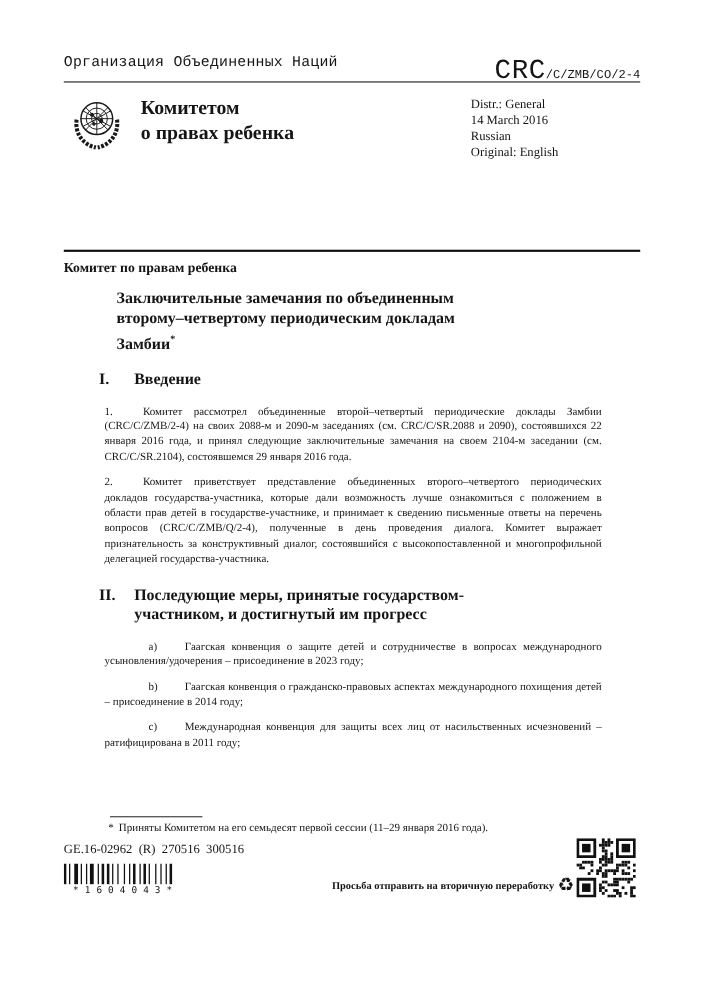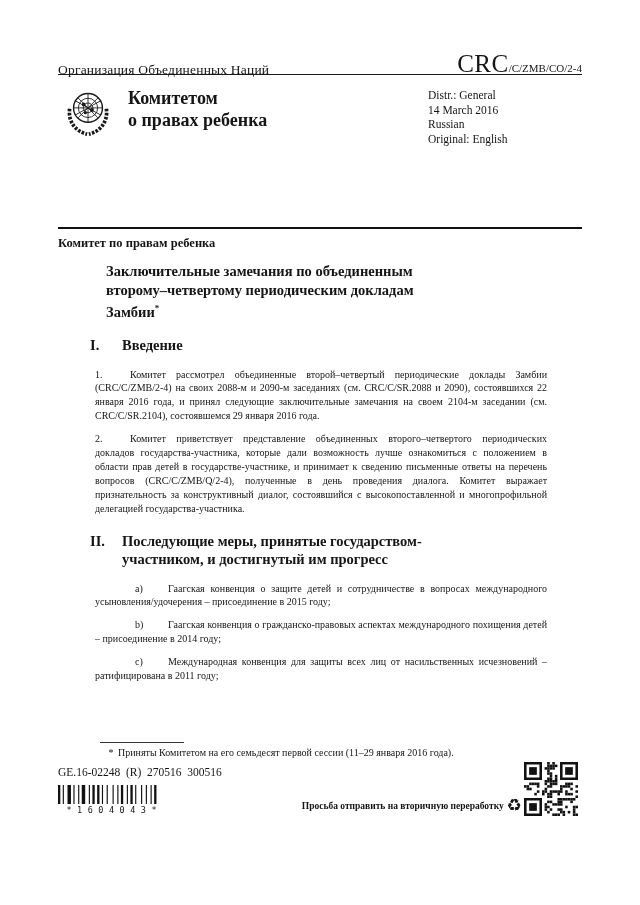--- a/index.html
+++ b/index.html
@@ -2,21 +2,21 @@
 <html><head>
 <meta charset="utf-8">
 <style>
   * { margin:0; padding:0; box-sizing:border-box; }
   html,body { width:640px; height:905px; background:#ffffff; }
   body { font-family:"Liberation Serif", serif; color:#151515; overflow:hidden; }
   .page { position:relative; width:640px; height:905px; background:#fff; }
 
   
   .header-row { position:absolute; top:50px; left:58px; width:524px;
-    display:flex; justify-content:space-between; align-items:flex-end; }
+    display:flex; justify-content:space-between; align-items:flex-start;font-family:Liberation Mono, monospace; }
   .org-name { font-size:13.5px; letter-spacing:.2px; }
   .doc-symbol { white-space:nowrap; }
   .doc-symbol .big { font-size:25px; letter-spacing:.5px; }
   .doc-symbol .small { font-size:11px; }
   .rule-thin { position:absolute; top:74px; left:58px; width:524px; border-top:1.5px solid #1a1a1a; }
   .rule-thick { position:absolute; top:227px; left:58px; width:524px; border-top:2.5px solid #111; }
 
   
   .masthead { position:absolute; top:84px; left:58px; width:524px; }
   .emblem { position:absolute; left:2px; top:2px; width:56px; height:56px; }
@@ -35,21 +35,21 @@
   .section-head .numeral { flex:0 0 32px; }
   .section-head .head-text { width:350px; }
   .para { margin-left:5px; font-size:10px; line-height:13.9px; text-align:justify; margin-bottom:9px; }
   .para .pnum { display:inline-block; min-width:35px; }
   .para.sub { text-indent:40px; }
   .para.sub .plet { display:inline-block; min-width:33px; text-indent:0; }
   .gap-before-sec { margin-top:16px; }
 
   
   .fn-rule { position:absolute; top:742px; left:100px; width:84px; border-top:1.2px solid #333; }
-  .footnote { position:absolute; top:747px; left:104px; width:450px; font-size:10px; line-height:12.5px; }
+  .footnote { position:absolute; top:747px; left:94px; width:450px; font-size:10px; line-height:12.5px; }
   .footnote .fn-marker { display:inline-block; min-width:14px; text-align:center; }
 
   
   .ge-number { position:absolute; top:766px; left:58px; font-size:11.5px; white-space:pre; }
   .barcode-wrap { position:absolute; top:785px; left:58px; width:104px; text-align:right; }
   .barcode { display:block; }
   .barcode-text { display:block; margin-top:1px; font-family:"DejaVu Sans Mono", monospace;
      font-size:8.5px; letter-spacing:5.5px; padding-left:3px; }
   .recycle-row { position:absolute; top:797px; left:240px; width:282px;
      display:flex; justify-content:flex-end; align-items:center; gap:3px; }
@@ -119,32 +119,32 @@
     <p class="para"><span class="pnum">1.</span><span>Комитет рассмотрел объединенные второй–четвертый периодические доклады Замбии (CRC/C/ZMB/2-4) на своих 2088-м и 2090-м заседаниях (см. CRC/C/SR.2088 и 2090), состоявшихся 22 января 2016 года, и принял следующие заключительные замечания на своем 2104-м заседании (см. CRC/C/SR.2104), состоявшемся 29 января 2016 года.</span></p>
 
     <p class="para"><span class="pnum">2.</span><span>Комитет приветствует представление объединенных второго–четвертого периодических докладов государства-участника, которые дали возможность лучше ознакомиться с положением в области прав детей в государстве-участнике, и принимает к сведению письменные ответы на перечень вопросов (CRC/C/ZMB/Q/2-4), полученные в день проведения диалога. Комитет выражает признательность за конструктивный диалог, состоявшийся с высокопоставленной и многопрофильной делегацией государства-участника.</span></p>
 
     <div class="section-head gap-before-sec">
       <span class="numeral">II.</span>
       <span class="head-text">Последующие меры, принятые государством-участником, и достигнутый им прогресс</span>
     </div>
 
 
-    <p class="para sub"><span class="plet">a)</span><span>Гаагская конвенция о защите детей и сотрудничестве в вопросах международного усыновления/удочерения – присоединение в 2015 году;</span></p>
+    <p class="para sub"><span class="plet">a)</span><span>Гаагская конвенция о защите детей и сотрудничестве в вопросах международного усыновления/удочерения – присоединение в 2023 году;</span></p>
 
     <p class="para sub"><span class="plet">b)</span><span>Гаагская конвенция о гражданско-правовых аспектах международного похищения детей – присоединение в 2014 году;</span></p>
 
     <p class="para sub"><span class="plet">c)</span><span>Международная конвенция для защиты всех лиц от насильственных исчезновений – ратифицирована в 2011 году;</span></p>
 
   </div>
 
   <div class="fn-rule"></div>
   <div class="footnote"><span class="fn-marker">*</span><span>Приняты Комитетом на его семьдесят первой сессии (11–29 января 2016 года).</span></div>
 
-  <div class="ge-number">GE.16-02248  (R)  270516  300516</div>
+  <div class="ge-number">GE.16-02962  (R)  270516  300516</div>
 
   <div class="barcode-wrap">
     <svg class="barcode" width="100" height="19" viewBox="0 0 100 19">
         <rect x="0" y="0" width="2.3" height="19" fill="#111"></rect>
         <rect x="4.75" y="0" width="1.15" height="19" fill="#111"></rect>
         <rect x="9.5" y="0" width="3.4499999999999997" height="19" fill="#111"></rect>
         <rect x="15.399999999999999" y="0" width="1.15" height="19" fill="#111"></rect>
         <rect x="20.15" y="0" width="1.15" height="19" fill="#111"></rect>
         <rect x="23.75" y="0" width="3.4499999999999997" height="19" fill="#111"></rect>
         <rect x="30.8" y="0" width="1.15" height="19" fill="#111"></rect>

